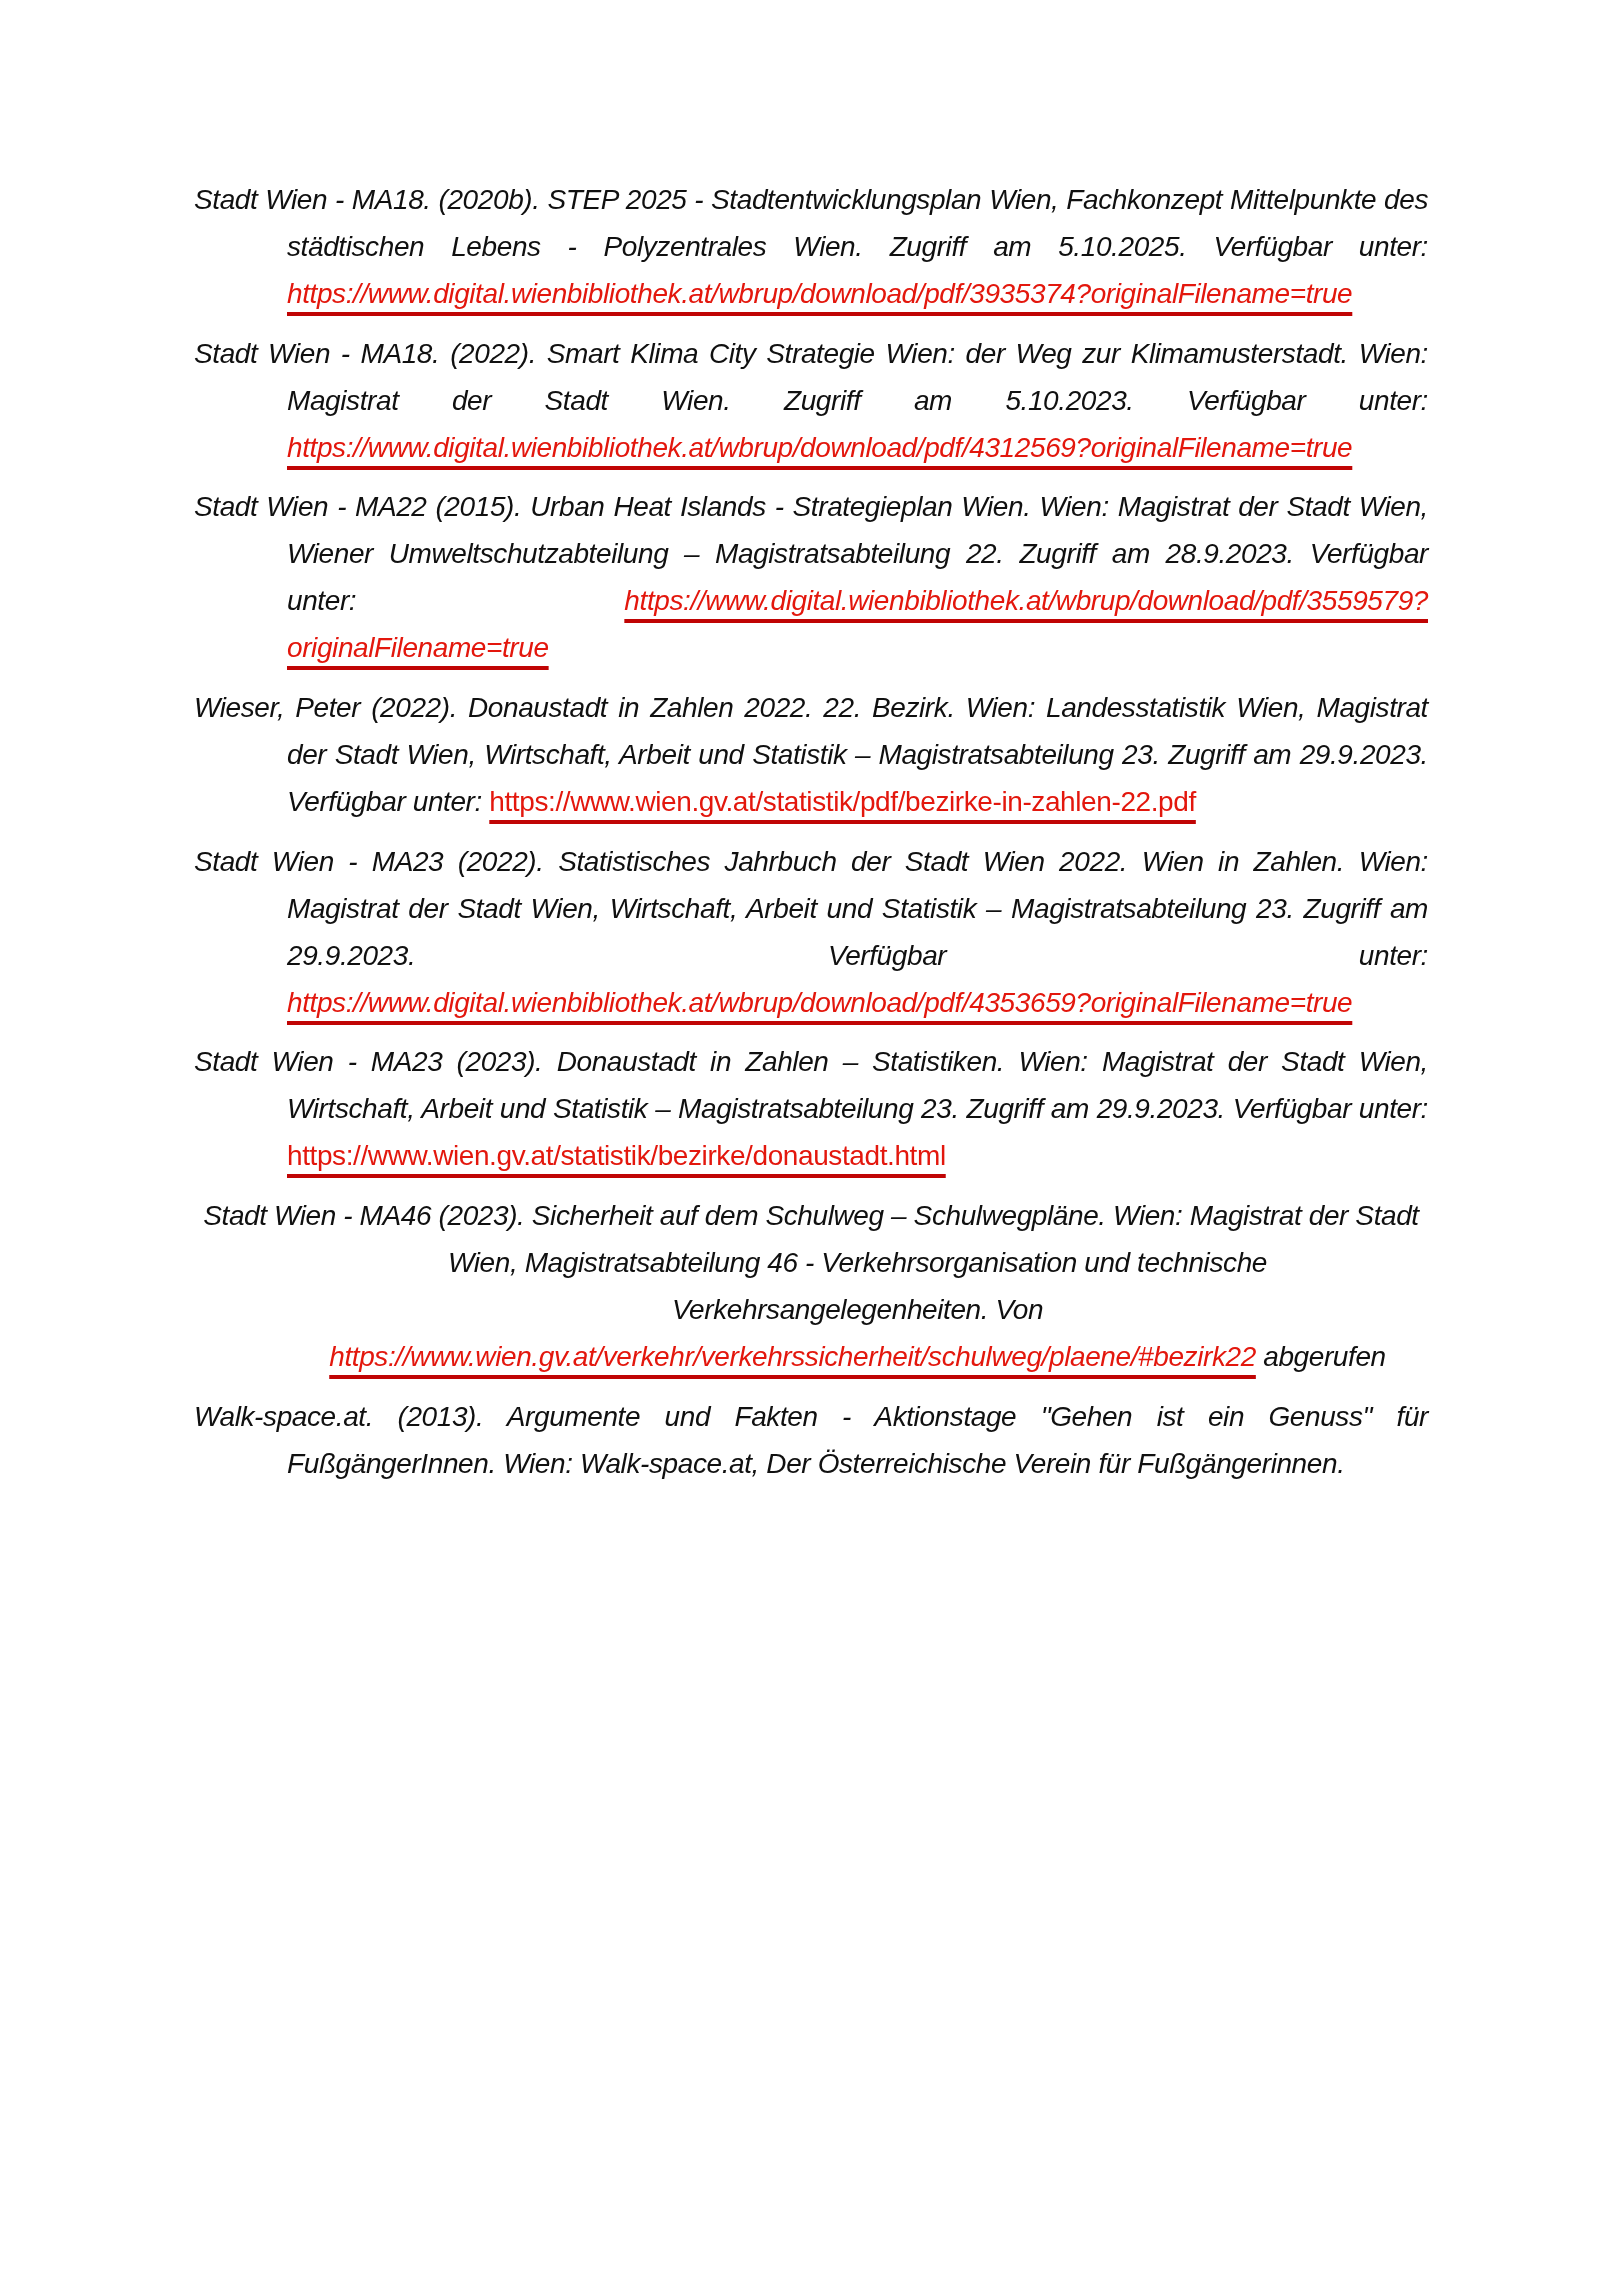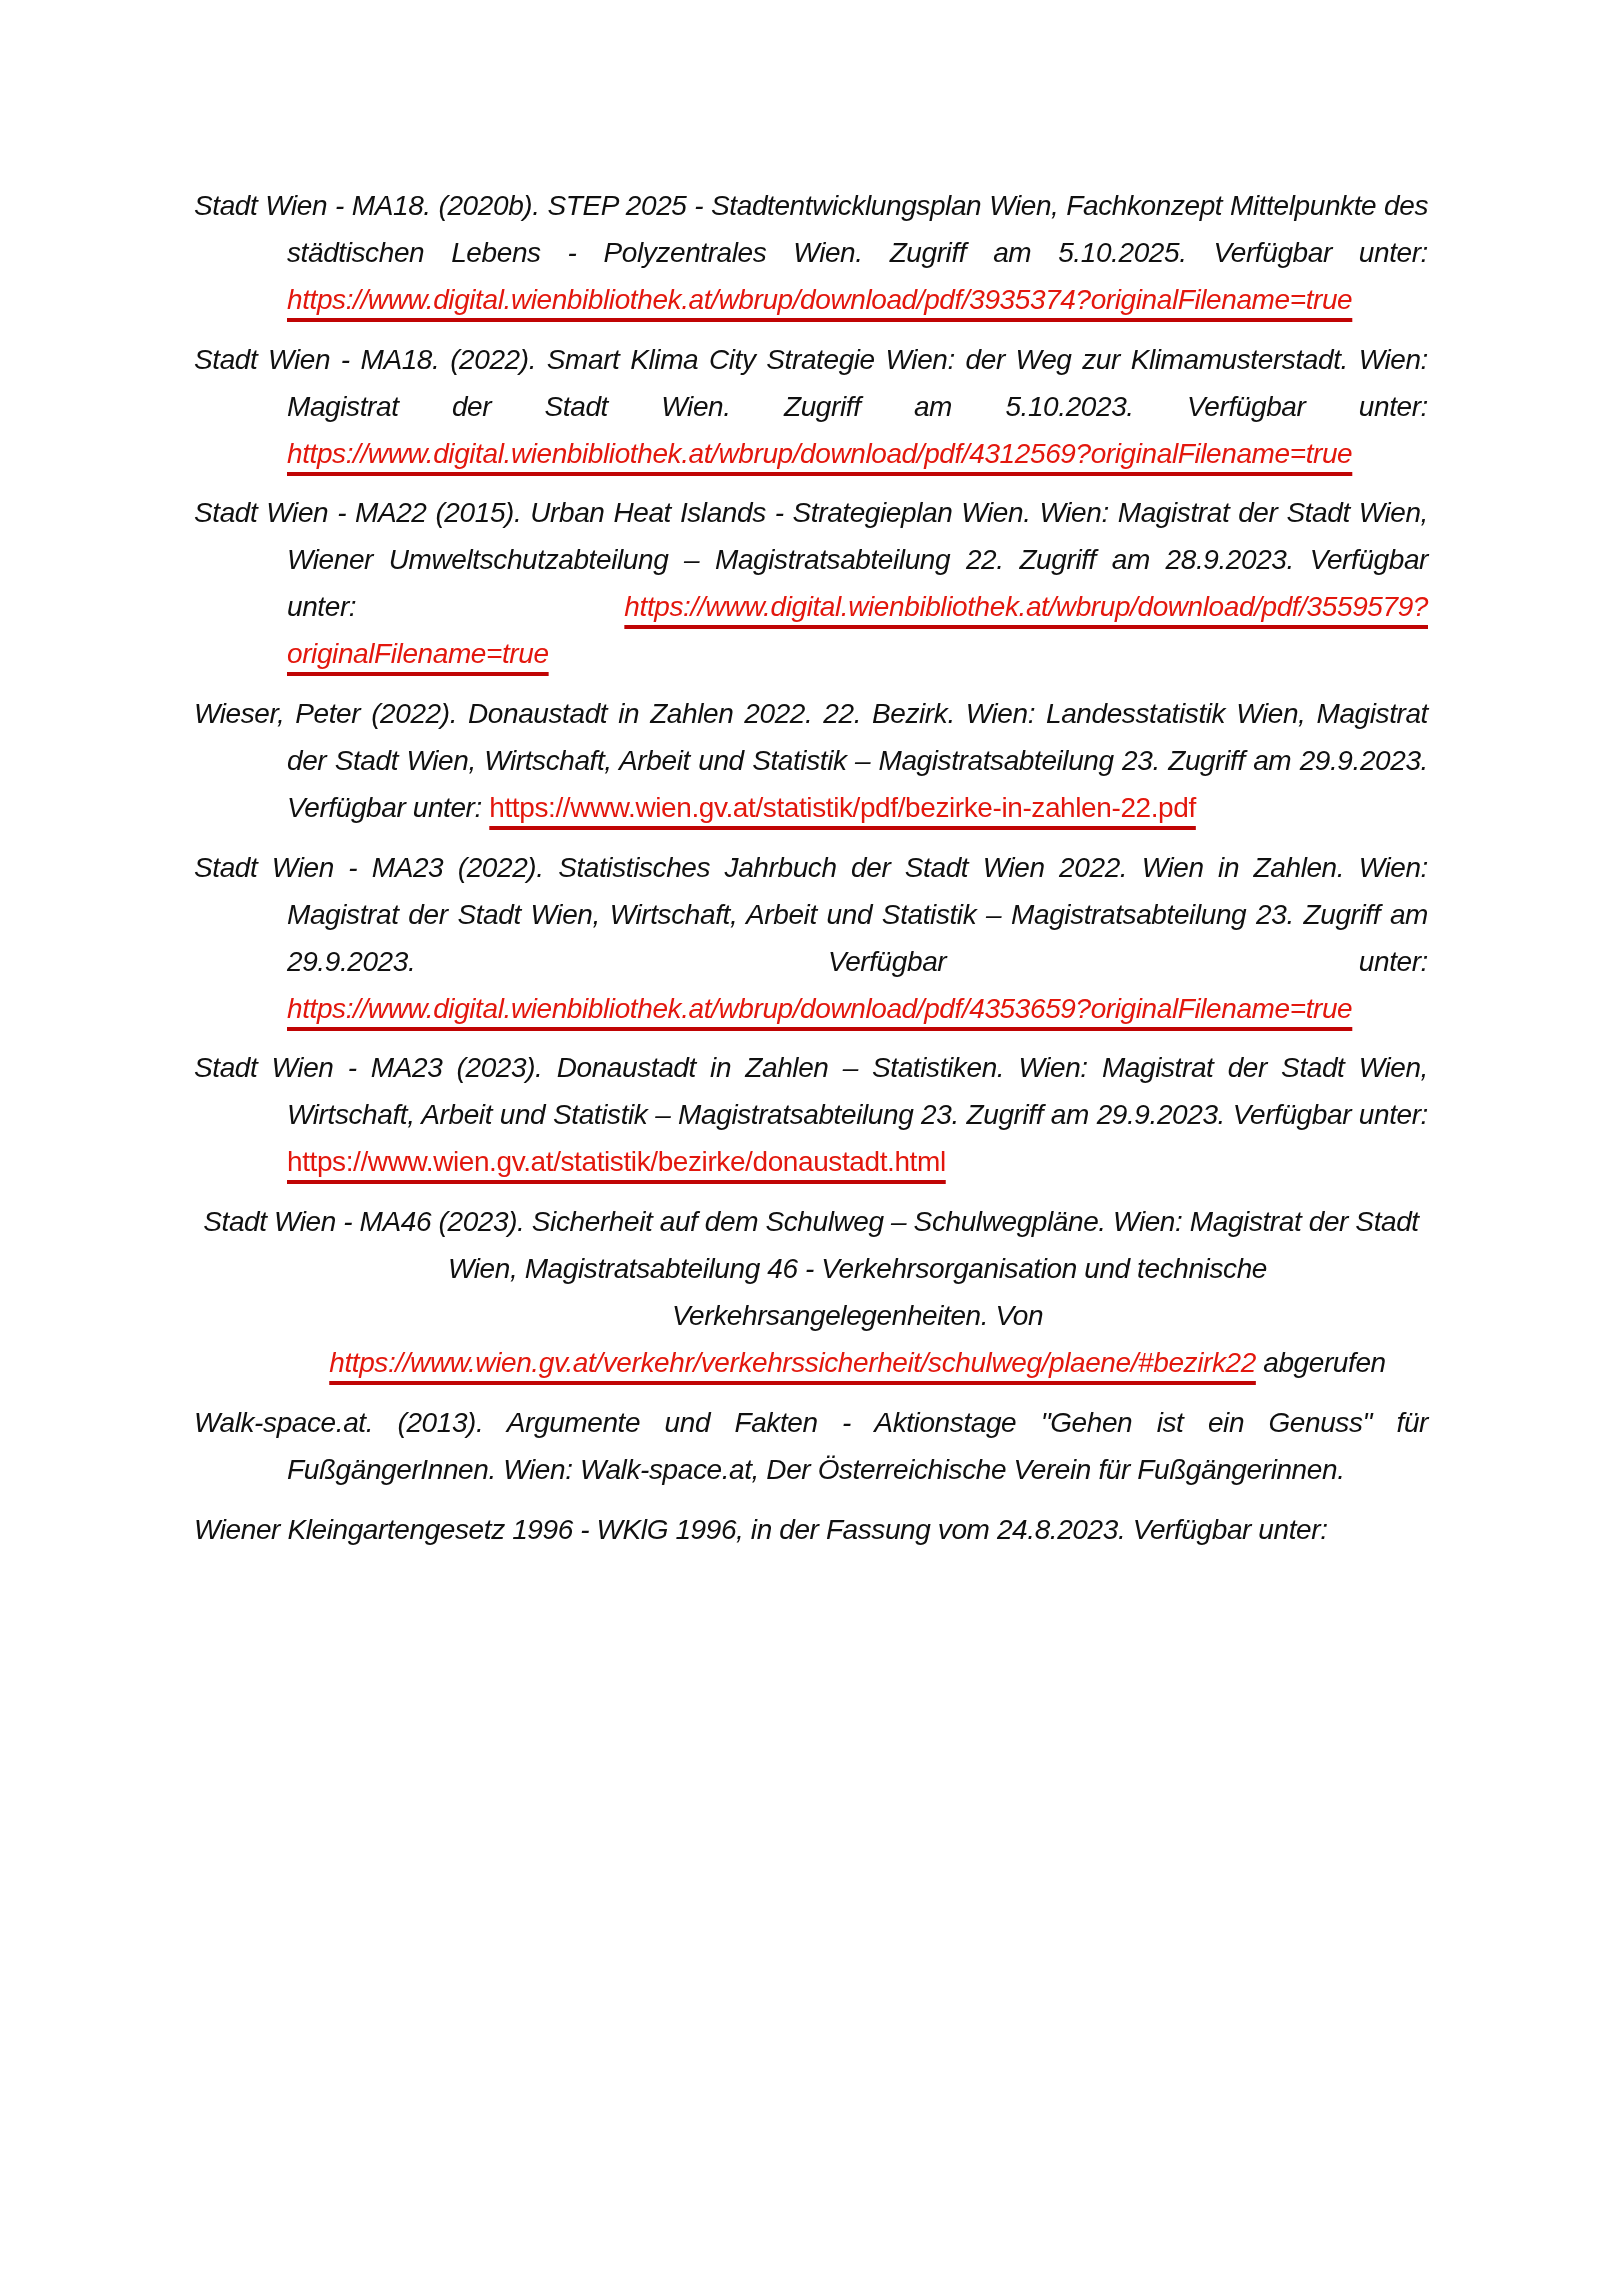--- a/index.html
+++ b/index.html
@@ -9,21 +9,21 @@
     height: 2293px;
     background: #ffffff;
     font-family: "Liberation Sans", sans-serif;
     font-style: italic;
     color: #101010;
     overflow: hidden;
   }
   .content {
     position: absolute;
     left: 194px;
-    top: 182px;
+    top: 176px;
     width: 1234px;
   }
   .ref {
     margin: 0 0 12.7px 0;
     font-size: 28px;
     line-height: 47px;
     letter-spacing: -0.4px;
     text-align: justify;
     padding-left: 93px;   
     text-indent: -93px;
@@ -91,20 +91,17 @@
     <p class="ref left">
       <span>Stadt Wien - MA46 (2023). Sicherheit auf dem Schulweg – Schulwegpläne. Wien: Magistrat der Stadt Wien, Magistratsabteilung 46 - Verkehrsorganisation und technische Verkehrsangelegenheiten. Von</span>
       <a class="link">https://www.wien.gv.at/verkehr/verkehrssicherheit/schulweg/plaene/#bezirk22</a>
       <span>abgerufen</span>
     </p>
 
     <p class="ref">
       <span>Walk-space.at. (2013). Argumente und Fakten - Aktionstage "Gehen ist ein Genuss" für FußgängerInnen. Wien: Walk-space.at, Der Österreichische Verein für Fußgängerinnen.</span>
     </p>
 
-    <p class="ref">
-      <span>Wiener Kleingartengesetz 1996 - WKlG 1996, in der Fassung vom 24.8.2023. Verfügbar unter:</span>
-    </p>
 
   </div>
 
 </div>
 
 
 </body></html>

